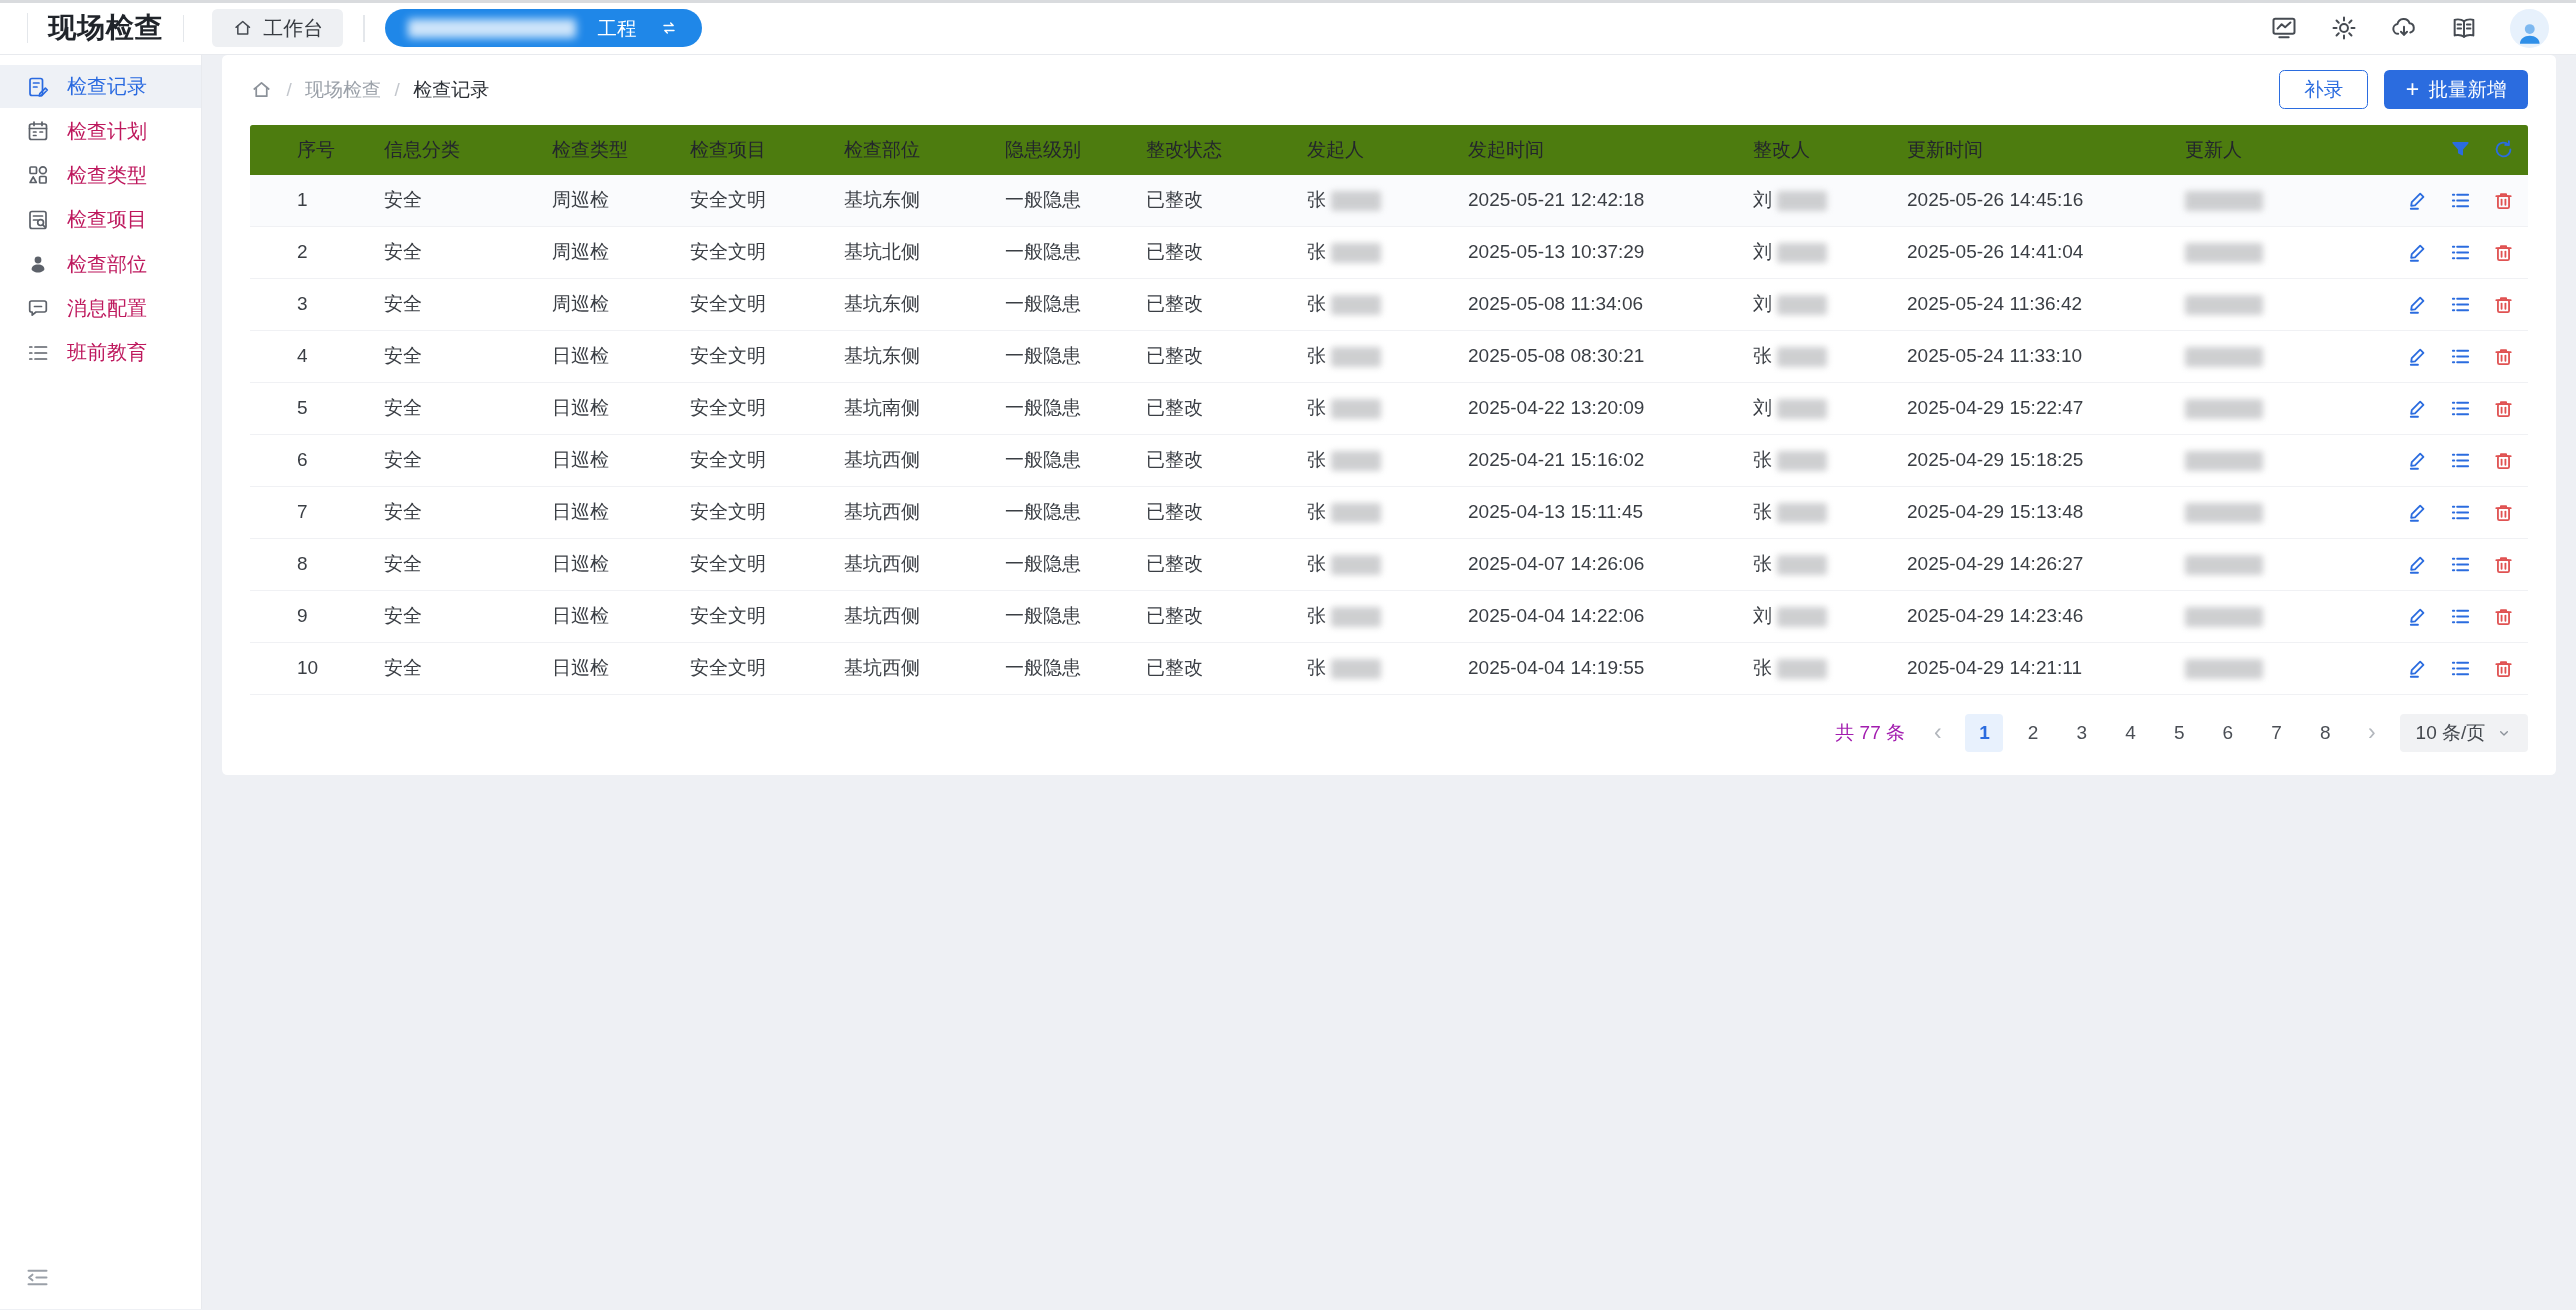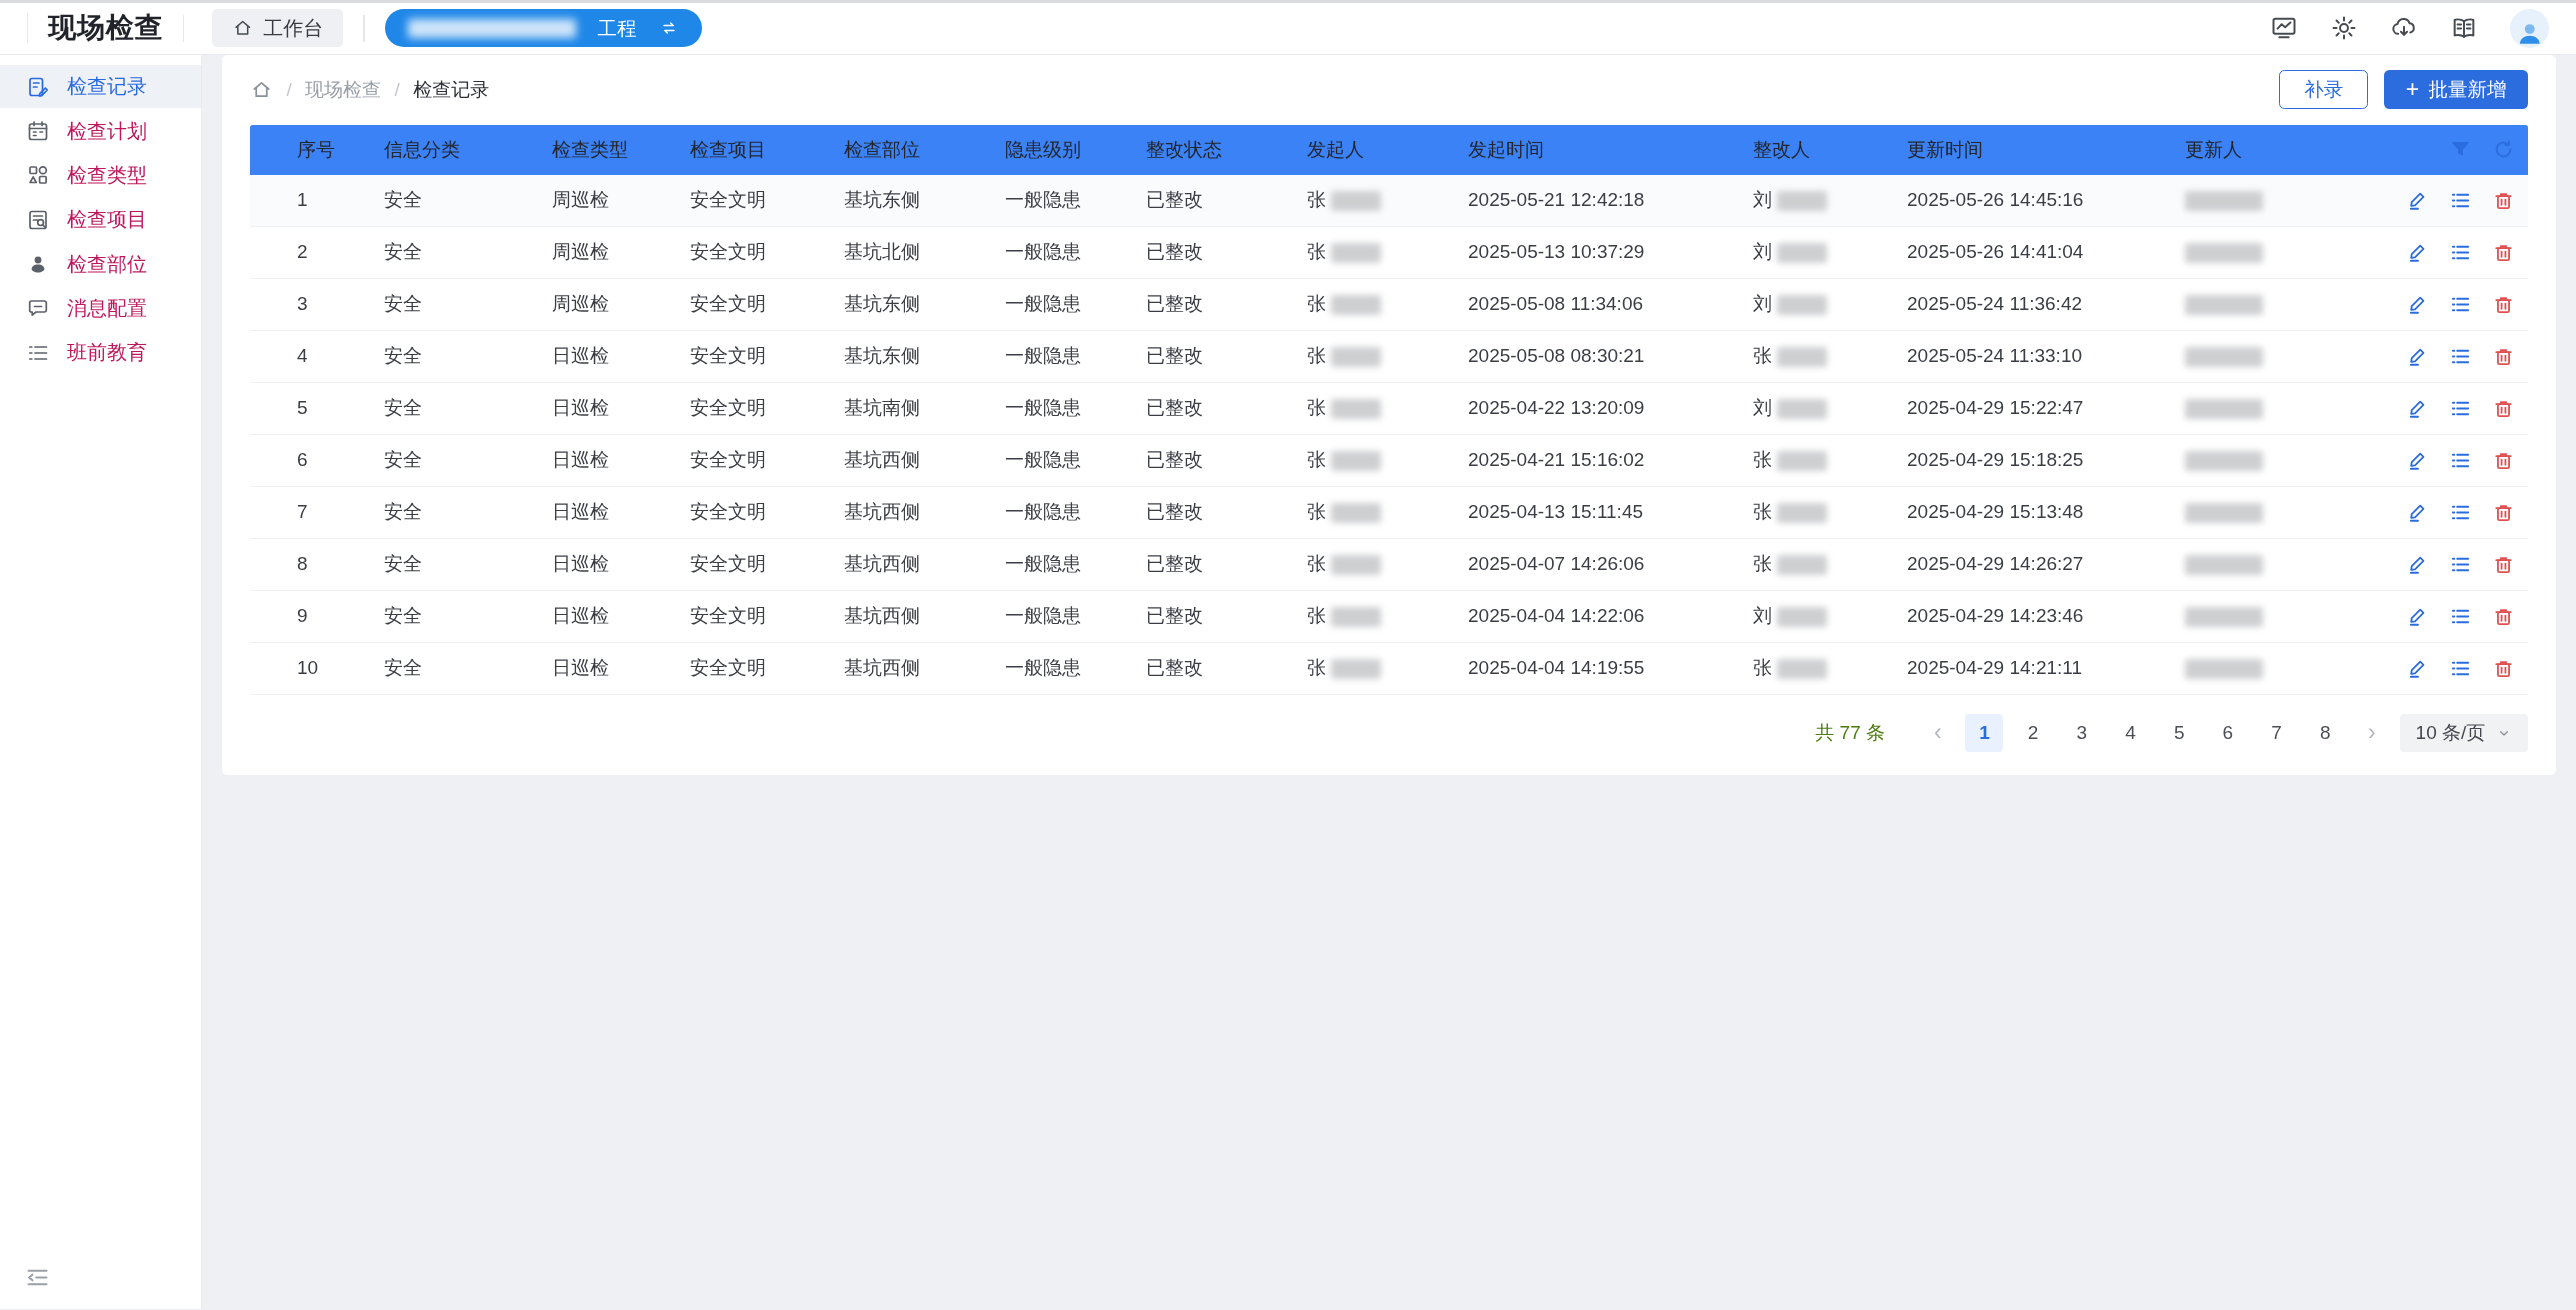--- a/index.html
+++ b/index.html
@@ -64,39 +64,39 @@
                  align-items:center; gap:9.4px; }
   .btn-primary .plus { font-size:23px; line-height:1; }
 
   
   .table { width:100%; }
   .trow, .thead-row {
     display:grid;
     grid-template-columns:134px 168px 138px 154px 161px 141px 161px 161px 285px 154px 278px 205px 1fr;
     align-items:center;
   }
-  .thead-row { background:#3b82f6; height:50px; font-size:19px; color:#23262c;
+  .thead-row { background:#4d7c0f; height:50px; font-size:19px; color:#23262c;
                font-weight:500; border-radius:2.7px 2.7px 0 0; }
   .trow { height:52px; font-size:19px; color:#3a3e44; border-bottom:0.7px solid #f0f1f4; }
   .trow.hl { background:#fafbfd; }
   .td:first-child, .th:first-child { padding-left:47px; }
   .c-act { display:flex; justify-content:flex-end; align-items:center; gap:20px; padding-right:13.4px; }
   .aicon { width:23px; height:23px; display:inline-flex; cursor:pointer; }
   .aicon svg { width:100%; height:100%; fill:none; stroke-width:1.9; stroke-linecap:round; stroke-linejoin:round; }
   .aicon.blue svg { stroke:#2b6cdf; }
   .aicon.red svg { stroke:#e05252; }
   .rd { display:inline-block; height:20px; border-radius:2.7px; background:#c9cacc;
         filter:blur(3.4px); opacity:.9; vertical-align:-4.7px; }
   .rd-name { width:50px; margin-left:5.4px; }
   .rd-upd  { width:78px; }
 
   
   .pager { display:flex; justify-content:flex-end; align-items:center; gap:10.7px;
            padding:19px 0 23px; font-size:19px; color:#5d6167; }
-  .pg-total { margin-right:25px; color:#4d7c0f; }
+  .pg-total { margin-right:5px; color:#a21caf; }
   .pg-arrow { min-width:34px; height:38px; display:flex; align-items:center; justify-content:center;
               color:#b3b7bd; font-size:23px; cursor:pointer; }
   .pg-num { min-width:38px; height:38px; display:flex; align-items:center; justify-content:center;
             border-radius:4px; color:#4a4e55; cursor:pointer; }
   .pg-num.active { background:#e8f1fd; color:#2b6cdf; font-weight:700; }
   .pg-size { height:38px; background:#f1f2f4; border-radius:4px; padding:0 16px;
              display:flex; align-items:center; gap:10.7px; color:#44484e; cursor:pointer; }
   .pg-size svg { width:16px; height:16px; stroke:#8b9199; stroke-width:2; fill:none;
                  stroke-linecap:round; stroke-linejoin:round; }
 </style>

